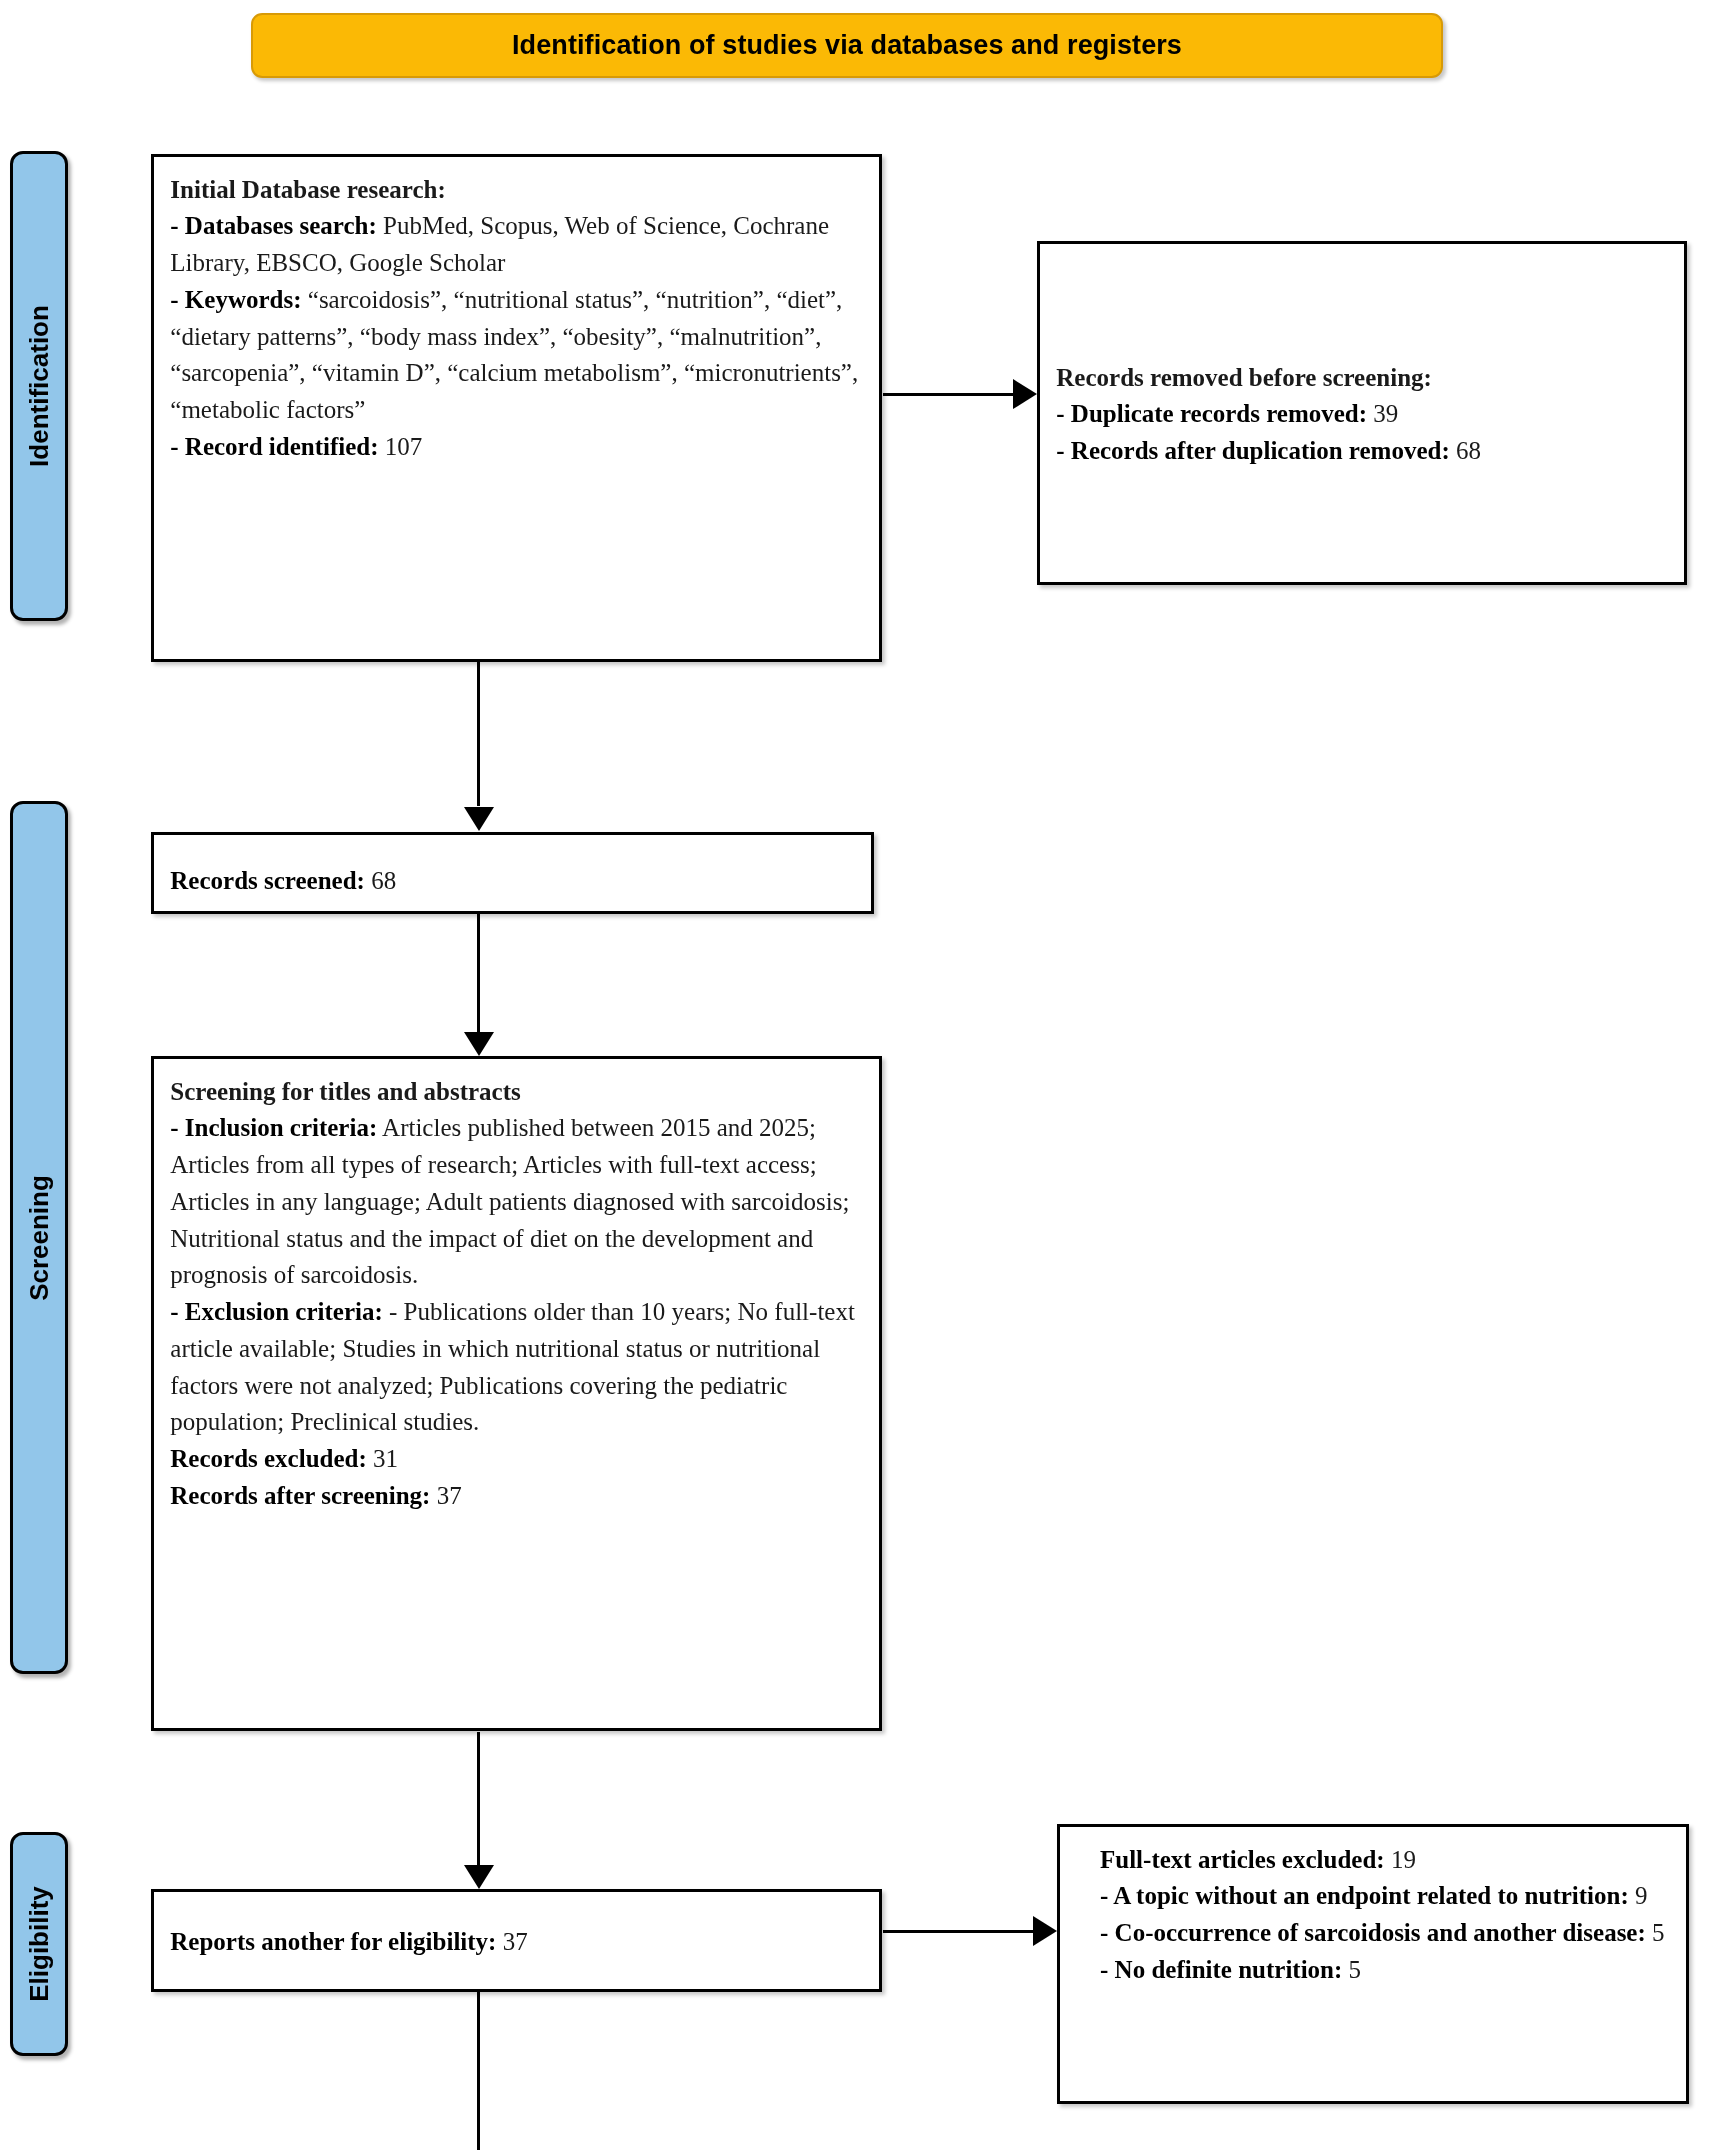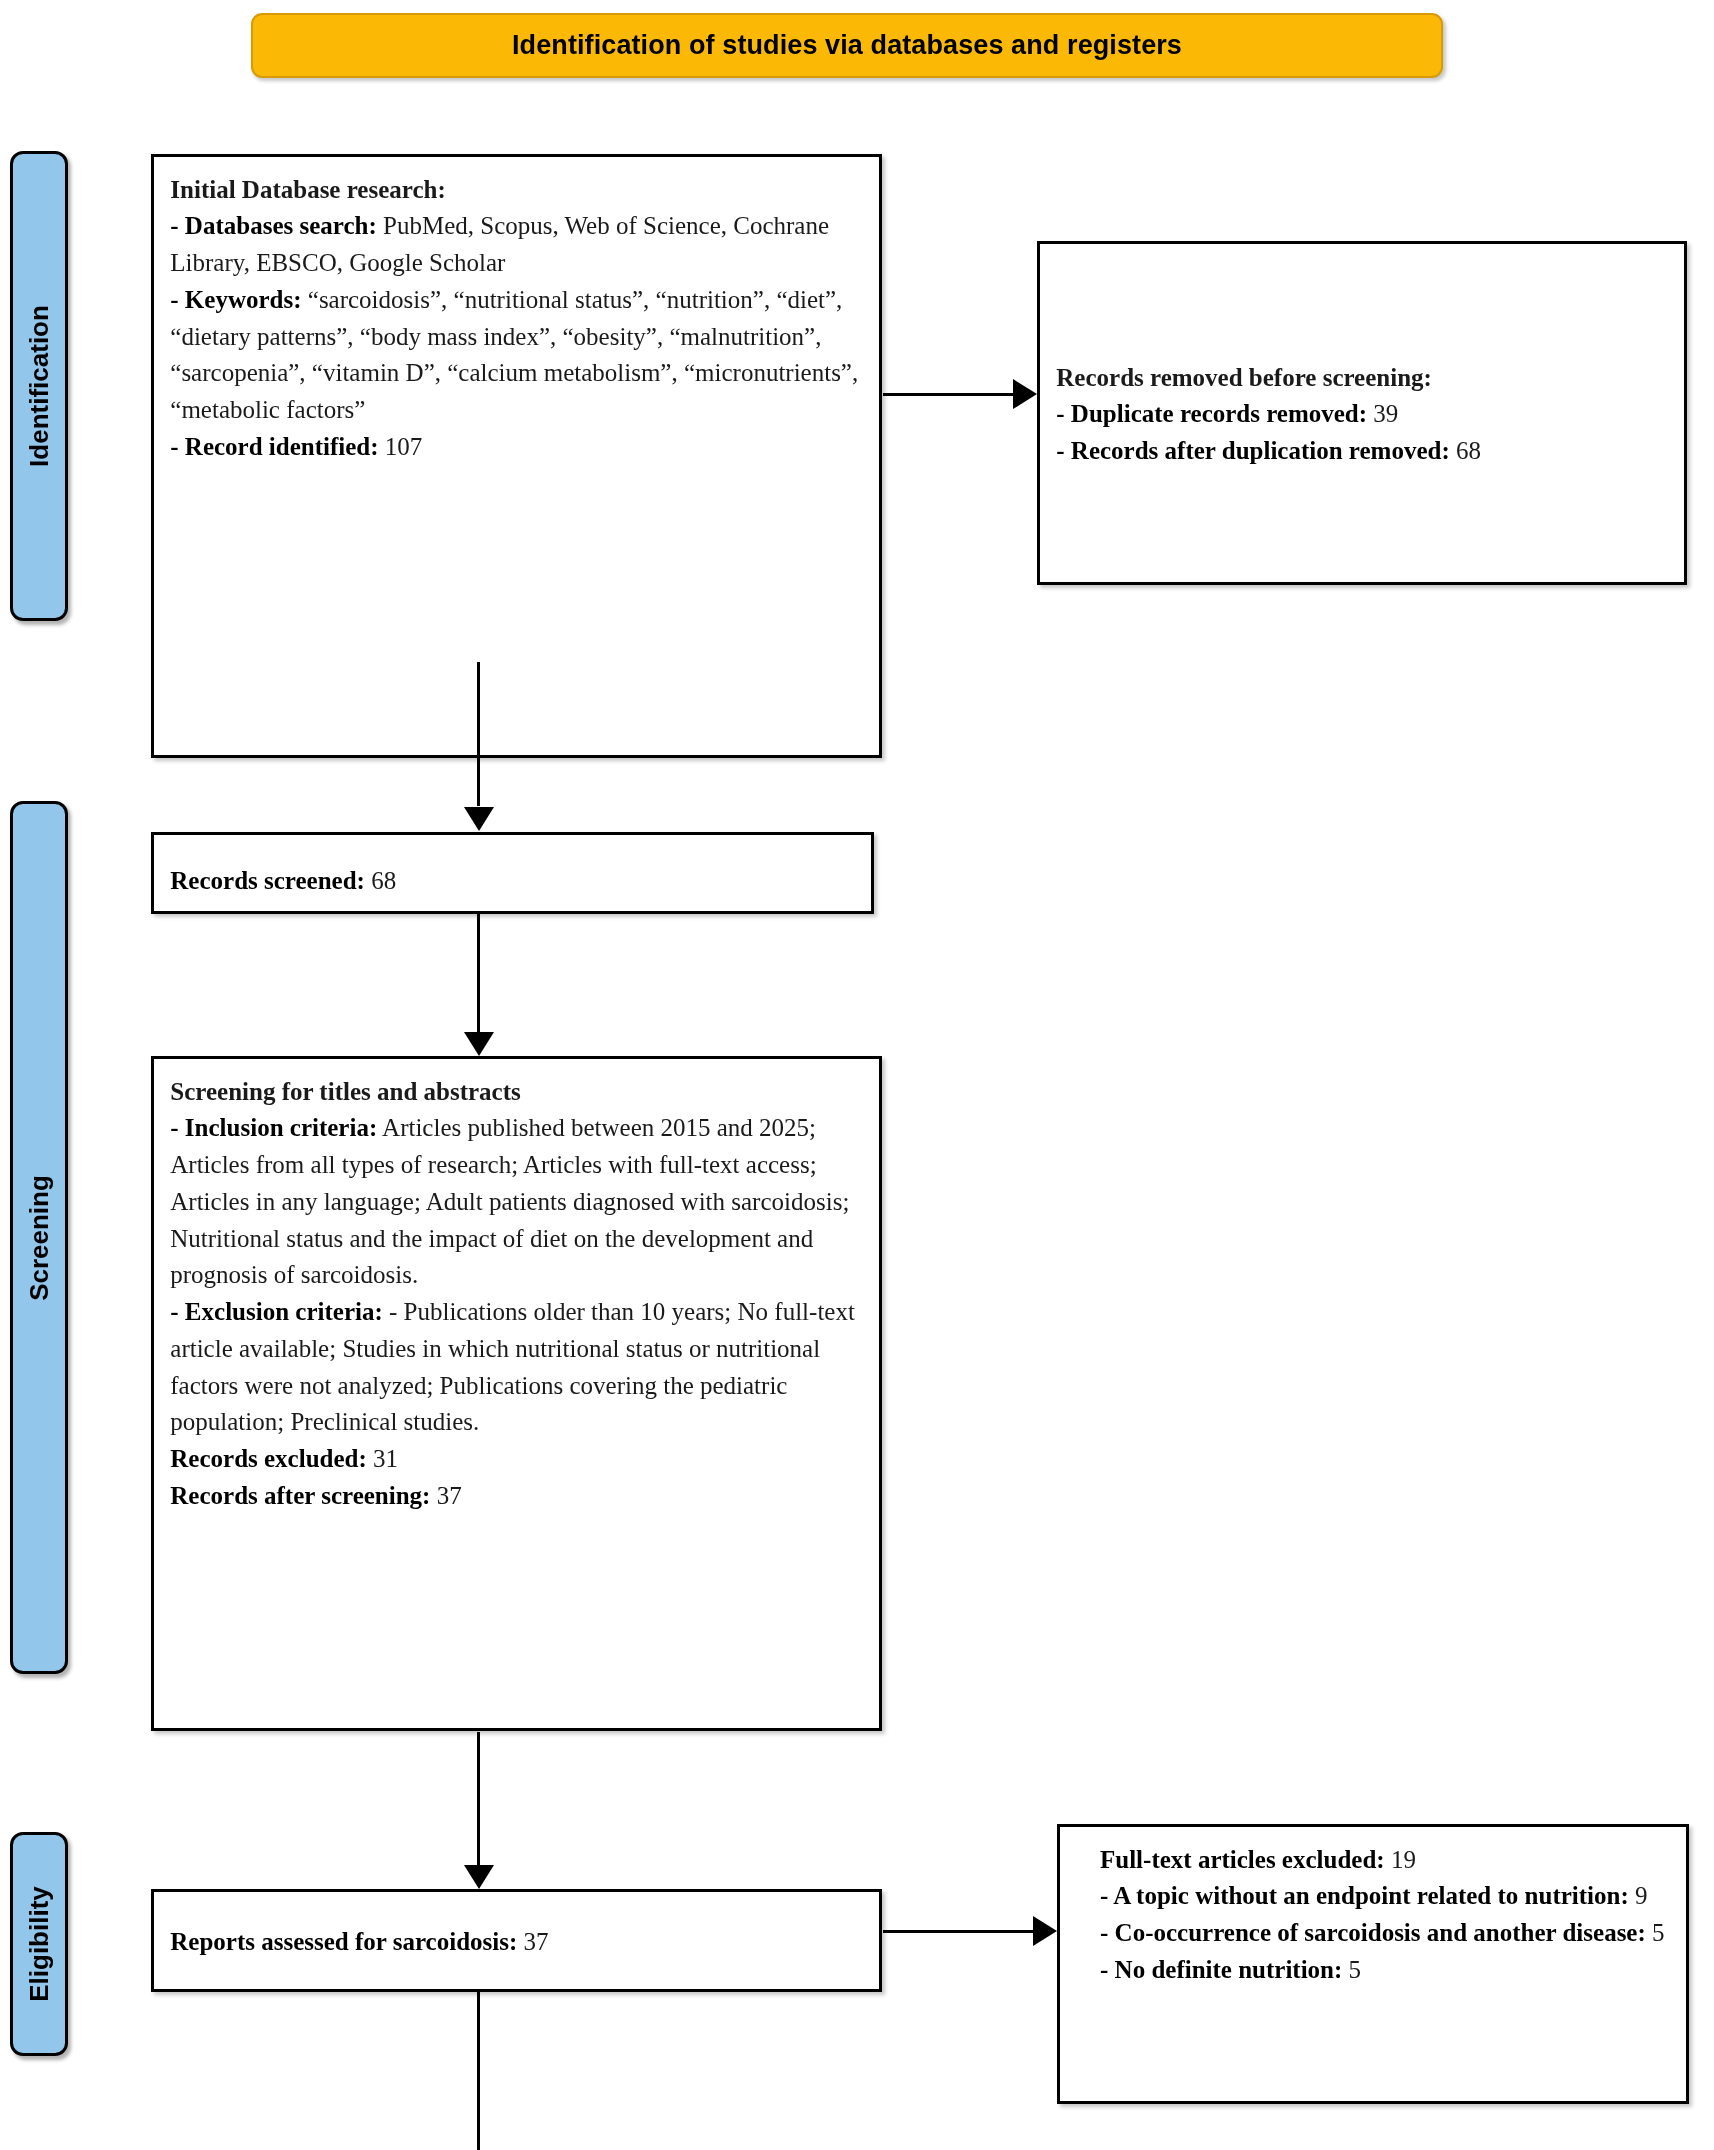--- a/index.html
+++ b/index.html
@@ -129,21 +129,21 @@
   </div>
 
   <div class="stage" style="top:801px; height:873px;">
     <span class="stage-label">Screening</span>
   </div>
 
   <div class="stage" style="top:1832px; height:224px;">
     <span class="stage-label">Eligibility</span>
   </div>
 
-  <div class="box" style="left:151px; top:154px; width:731px; height:604px;">
+  <div class="box" style="left:151px; top:154px; width:731px; height:508px;">
     <p class="b">Initial Database research:</p>
     <p><span class="b">- Databases search:</span><span> PubMed, Scopus, Web of Science, Cochrane Library, EBSCO, Google Scholar</span></p>
     <p><span class="b">- Keywords:</span><span> “sarcoidosis”, “nutritional status”, “nutrition”, “diet”, “dietary patterns”, “body mass index”, “obesity”, “malnutrition”, “sarcopenia”, “vitamin D”, “calcium metabolism”, “micronutrients”, “metabolic factors”</span></p>
     <p><span class="b">- Record identified:</span><span> 107</span></p>
   </div>
 
   <div class="box" style="left:1037px; top:215px; width:650px; height:344px; display:flex; align-items:center;margin-top:26px;">
     <div style="width:100%;">
       <p class="b">Records removed before screening:</p>
       <p><span class="b">- Duplicate records removed:</span><span> 39</span></p>
@@ -169,21 +169,21 @@
     <p><span class="b">- Inclusion criteria:</span><span> Articles published between 2015 and 2025; Articles from all types of research; Articles with full-text access; Articles in any language; Adult patients diagnosed with sarcoidosis; Nutritional status and the impact of diet on the development and prognosis of sarcoidosis.</span></p>
     <p><span class="b">- Exclusion criteria:</span><span> - Publications older than 10 years; No full-text article available; Studies in which nutritional status or nutritional factors were not analyzed; Publications covering the pediatric population; Preclinical studies.</span></p>
     <p><span class="b">Records excluded:</span><span> 31</span></p>
     <p><span class="b">Records after screening:</span><span> 37</span></p>
   </div>
 
   <div class="vline" style="left:477px; top:1732px; width:3px; height:133px;"></div>
   <div class="arrow-down" style="left:464px; top:1865px;"></div>
 
   <div class="box" style="left:151px; top:1889px; width:731px; height:103px; display:flex; align-items:center;">
-    <p><span class="b">Reports assessed for sarcoidosis:</span><span> 37</span></p>
+    <p><span class="b">Reports another for eligibility:</span><span> 37</span></p>
   </div>
 
   <div class="hline" style="left:883px; top:1930px; width:151px;"></div>
   <div class="arrow-right" style="left:1033px; top:1916px;"></div>
 
   <div class="box" style="left:1057px; top:1824px; width:632px; height:280px;padding-left:40px;">
     <p><span class="b">Full-text articles excluded:</span><span> 19</span></p>
     <p><span class="b">- A topic without an endpoint related to nutrition:</span><span> 9</span></p>
     <p><span class="b">- Co-occurrence of sarcoidosis and another disease:</span><span> 5</span></p>
     <p><span class="b">- No definite nutrition:</span><span> 5</span></p>

